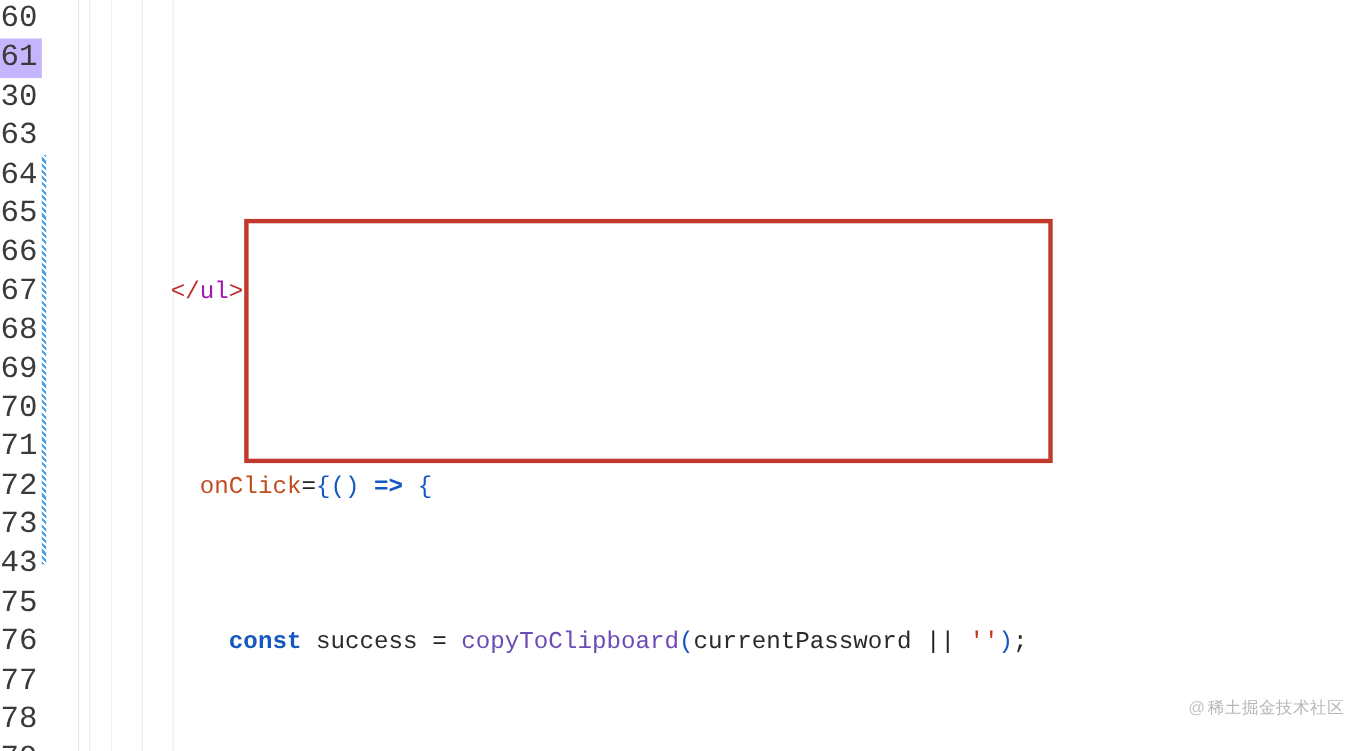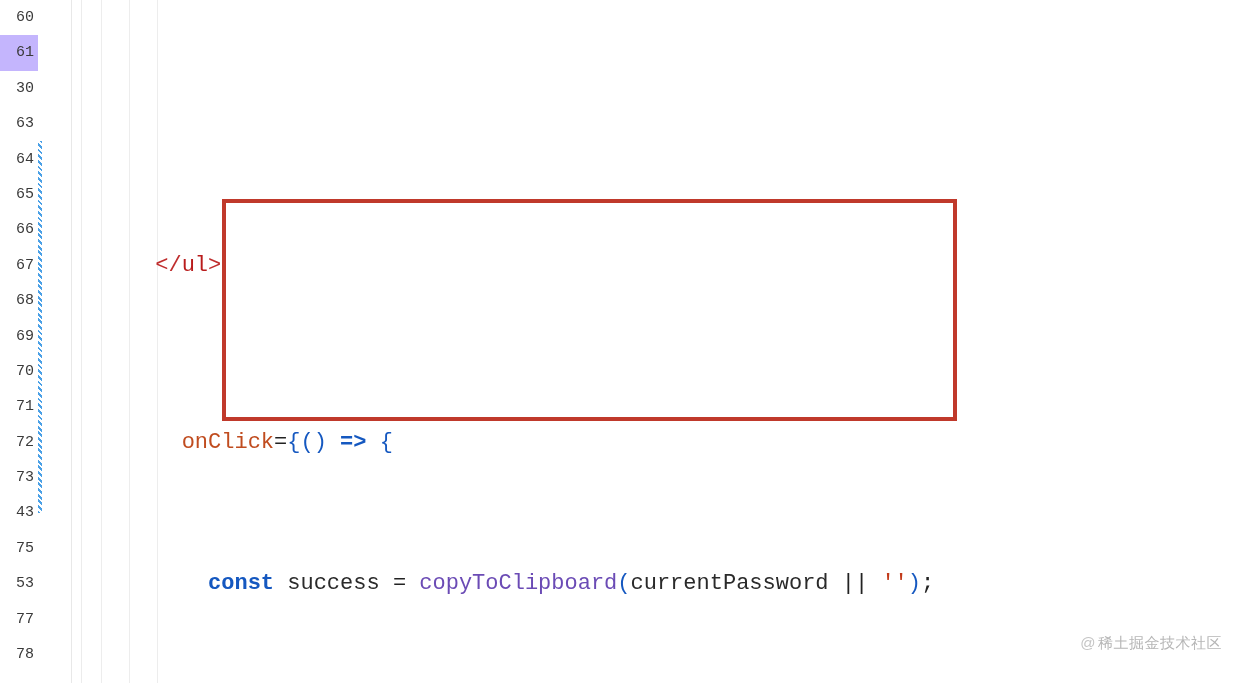--- a/index.html
+++ b/index.html
@@ -21,21 +21,21 @@
     text-align: right;
     color: #3a3a3a;
     user-select: none;
     padding-top: 0;
     flex-shrink: 0;
   }
   .gutter .ln {
     height: 35.4px;
     line-height: 35.4px;
     padding-right: 4px;
-    font-size: 15px;
+    font-size: 28px;
   }
   .gutter .ln.active {
     background: #c4b5fd;
   }
   .changebar {
     width: 4px;
     flex-shrink: 0;
     position: relative;
   }
   .changebar .mark {
@@ -100,21 +100,21 @@
     font-size: 15px;
     letter-spacing: 0.5px;
   }
   .watermark .at { opacity: .8; margin-right: 2px;}
   .sel {
     background: #c6d8ef;
   }
   
   .pun  { color: #222; }
   .tagp { color: #bf2d2d; }        
-  .tag  { color: #b91c1c; }        
+  .tag  { color: #a21caf; }        
   .attr { color: #c04c1f; }        
   .eq   { color: #222; }
   .brace{ color: #1558c0; }        
   .kw   { color: #1558c0; font-weight: 600; } 
   .ident{ color: #2a2a2a; }
   .op   { color: #222; }
   .fn   { color: #6b4bb5; }
   .paren{ color: #1558c0; }
   .str  { color: #c23a1a; }
 </style>
@@ -133,21 +133,21 @@
     <div class="ln">66</div>
     <div class="ln">67</div>
     <div class="ln">68</div>
     <div class="ln">69</div>
     <div class="ln">70</div>
     <div class="ln">71</div>
     <div class="ln">72</div>
     <div class="ln">73</div>
     <div class="ln">43</div>
     <div class="ln">75</div>
-    <div class="ln">53</div>
+    <div class="ln">76</div>
     <div class="ln">77</div>
     <div class="ln">78</div>
     <div class="ln">79</div>
   </div>
 
   <div class="changebar">
     <div class="mark" style="top:141px; height:372px;"></div>
   </div>
 
   <div class="fold-gutter">

